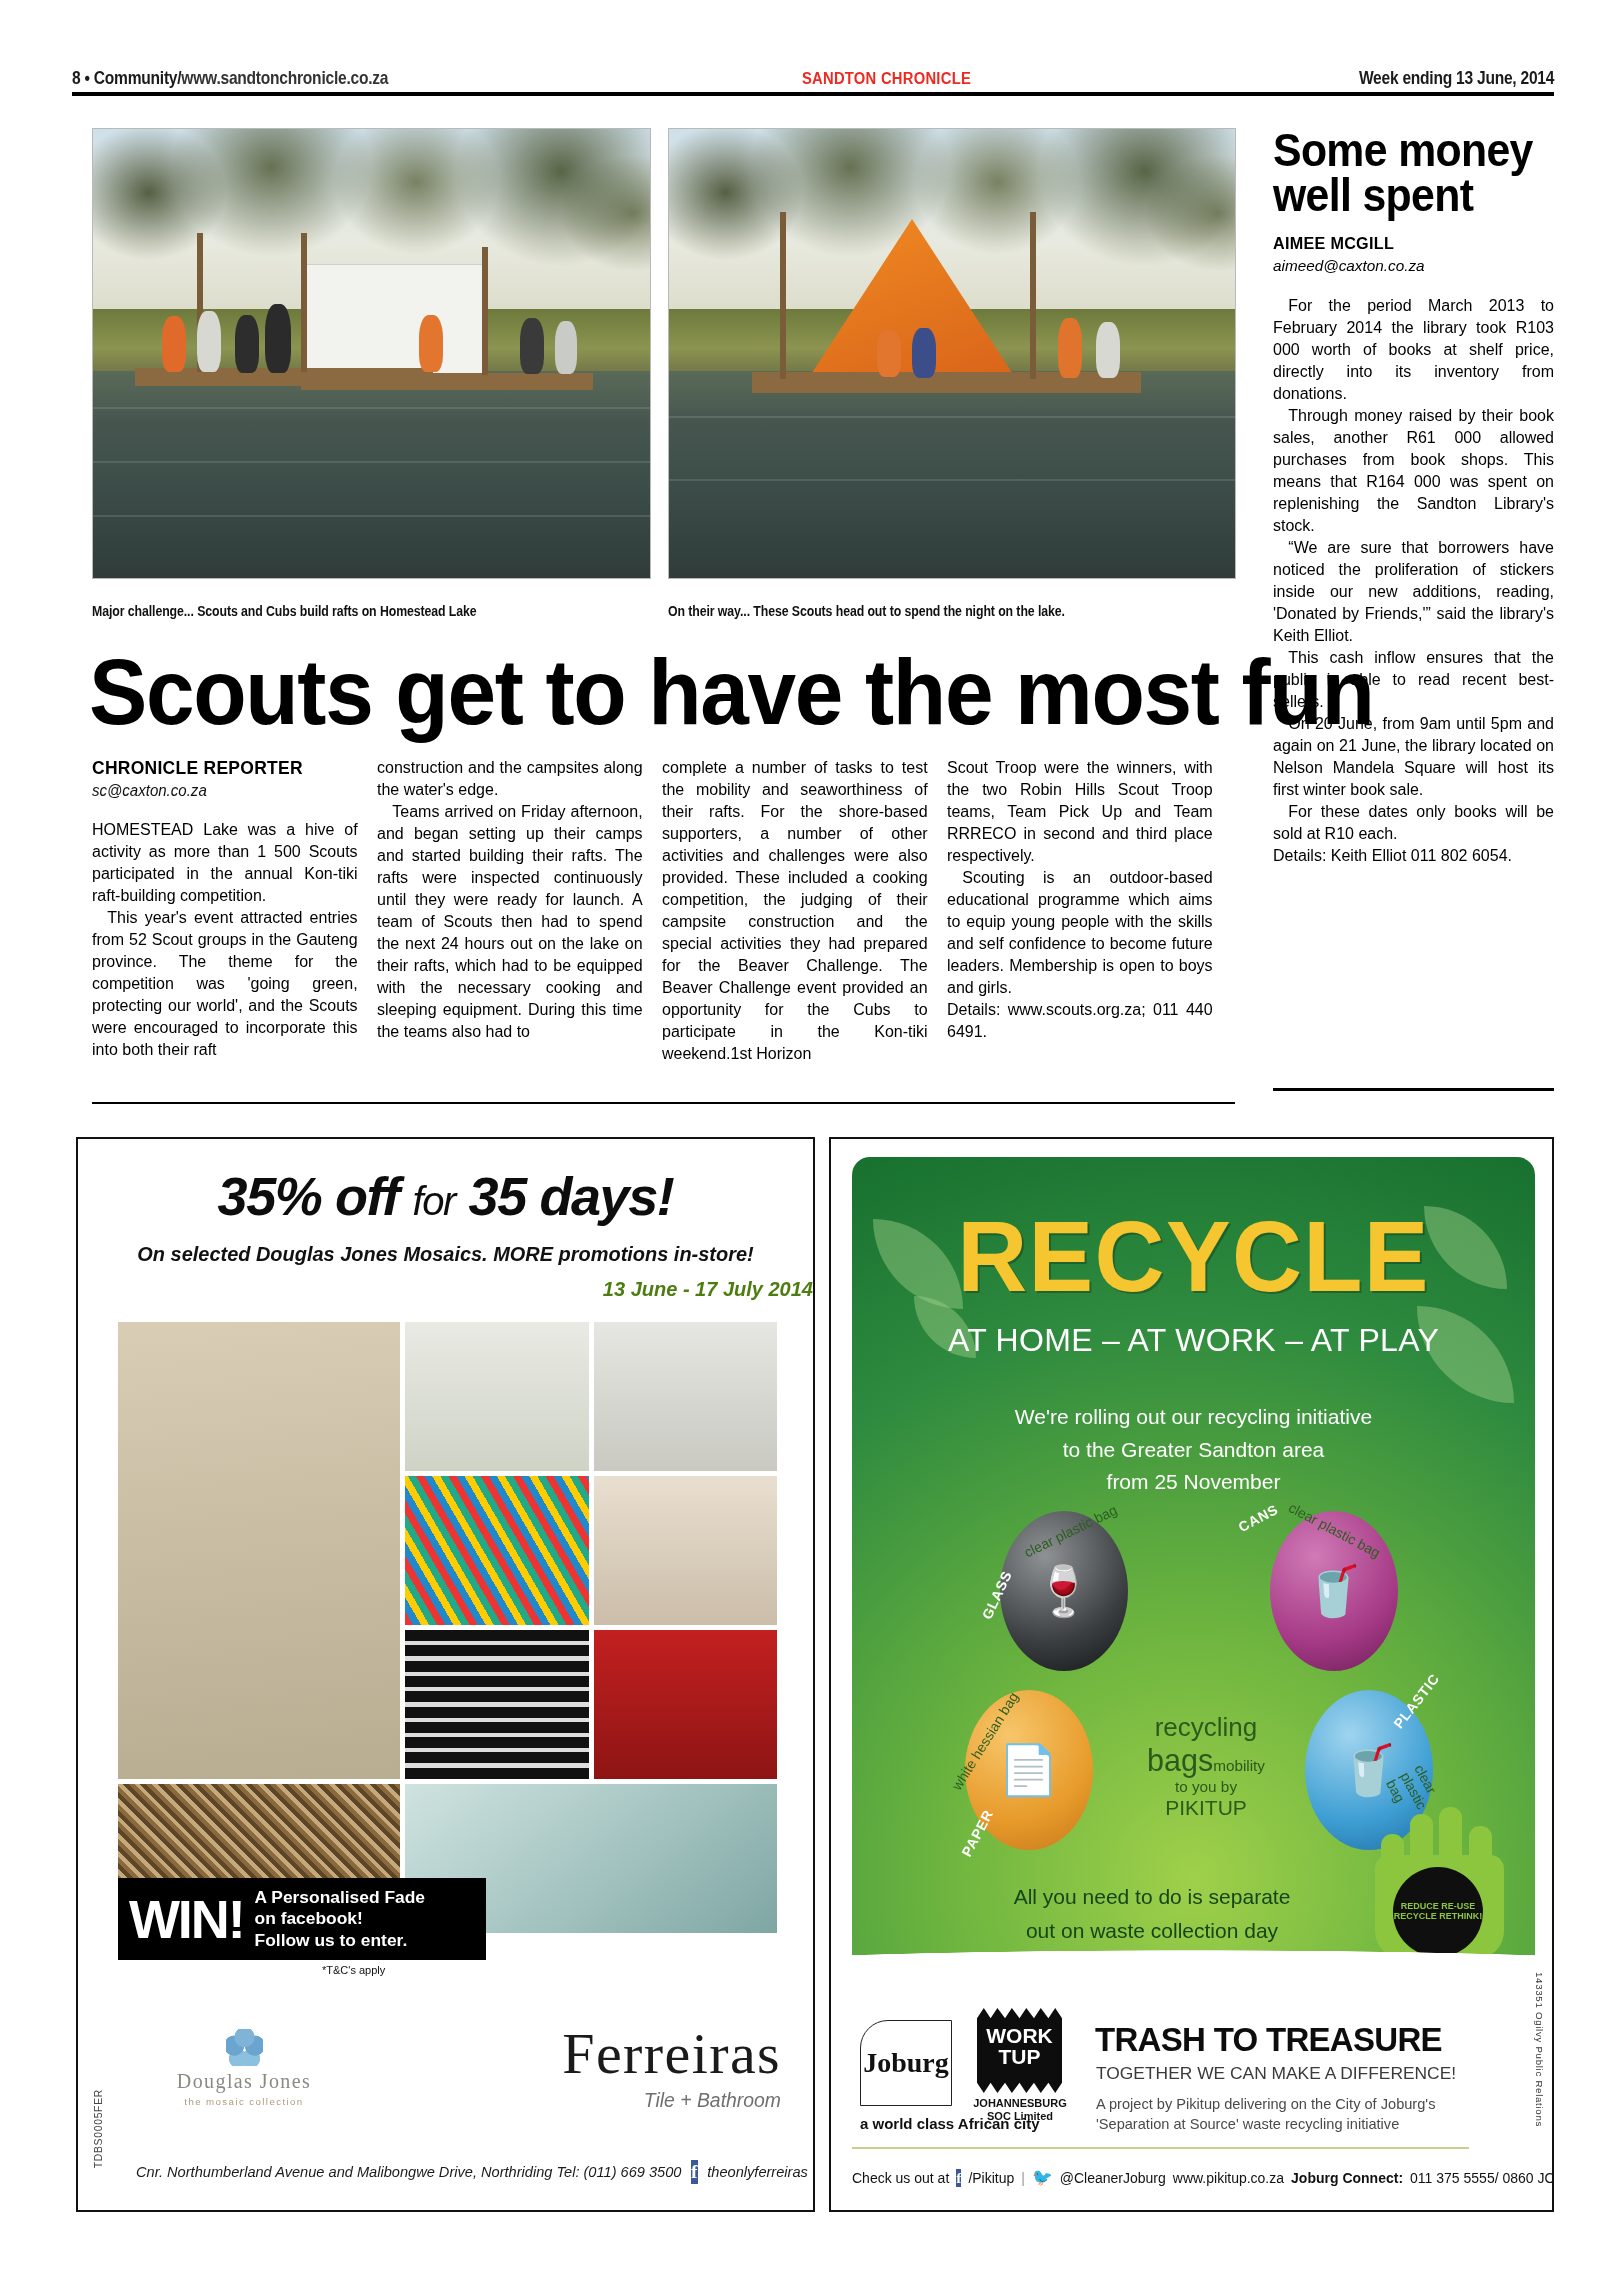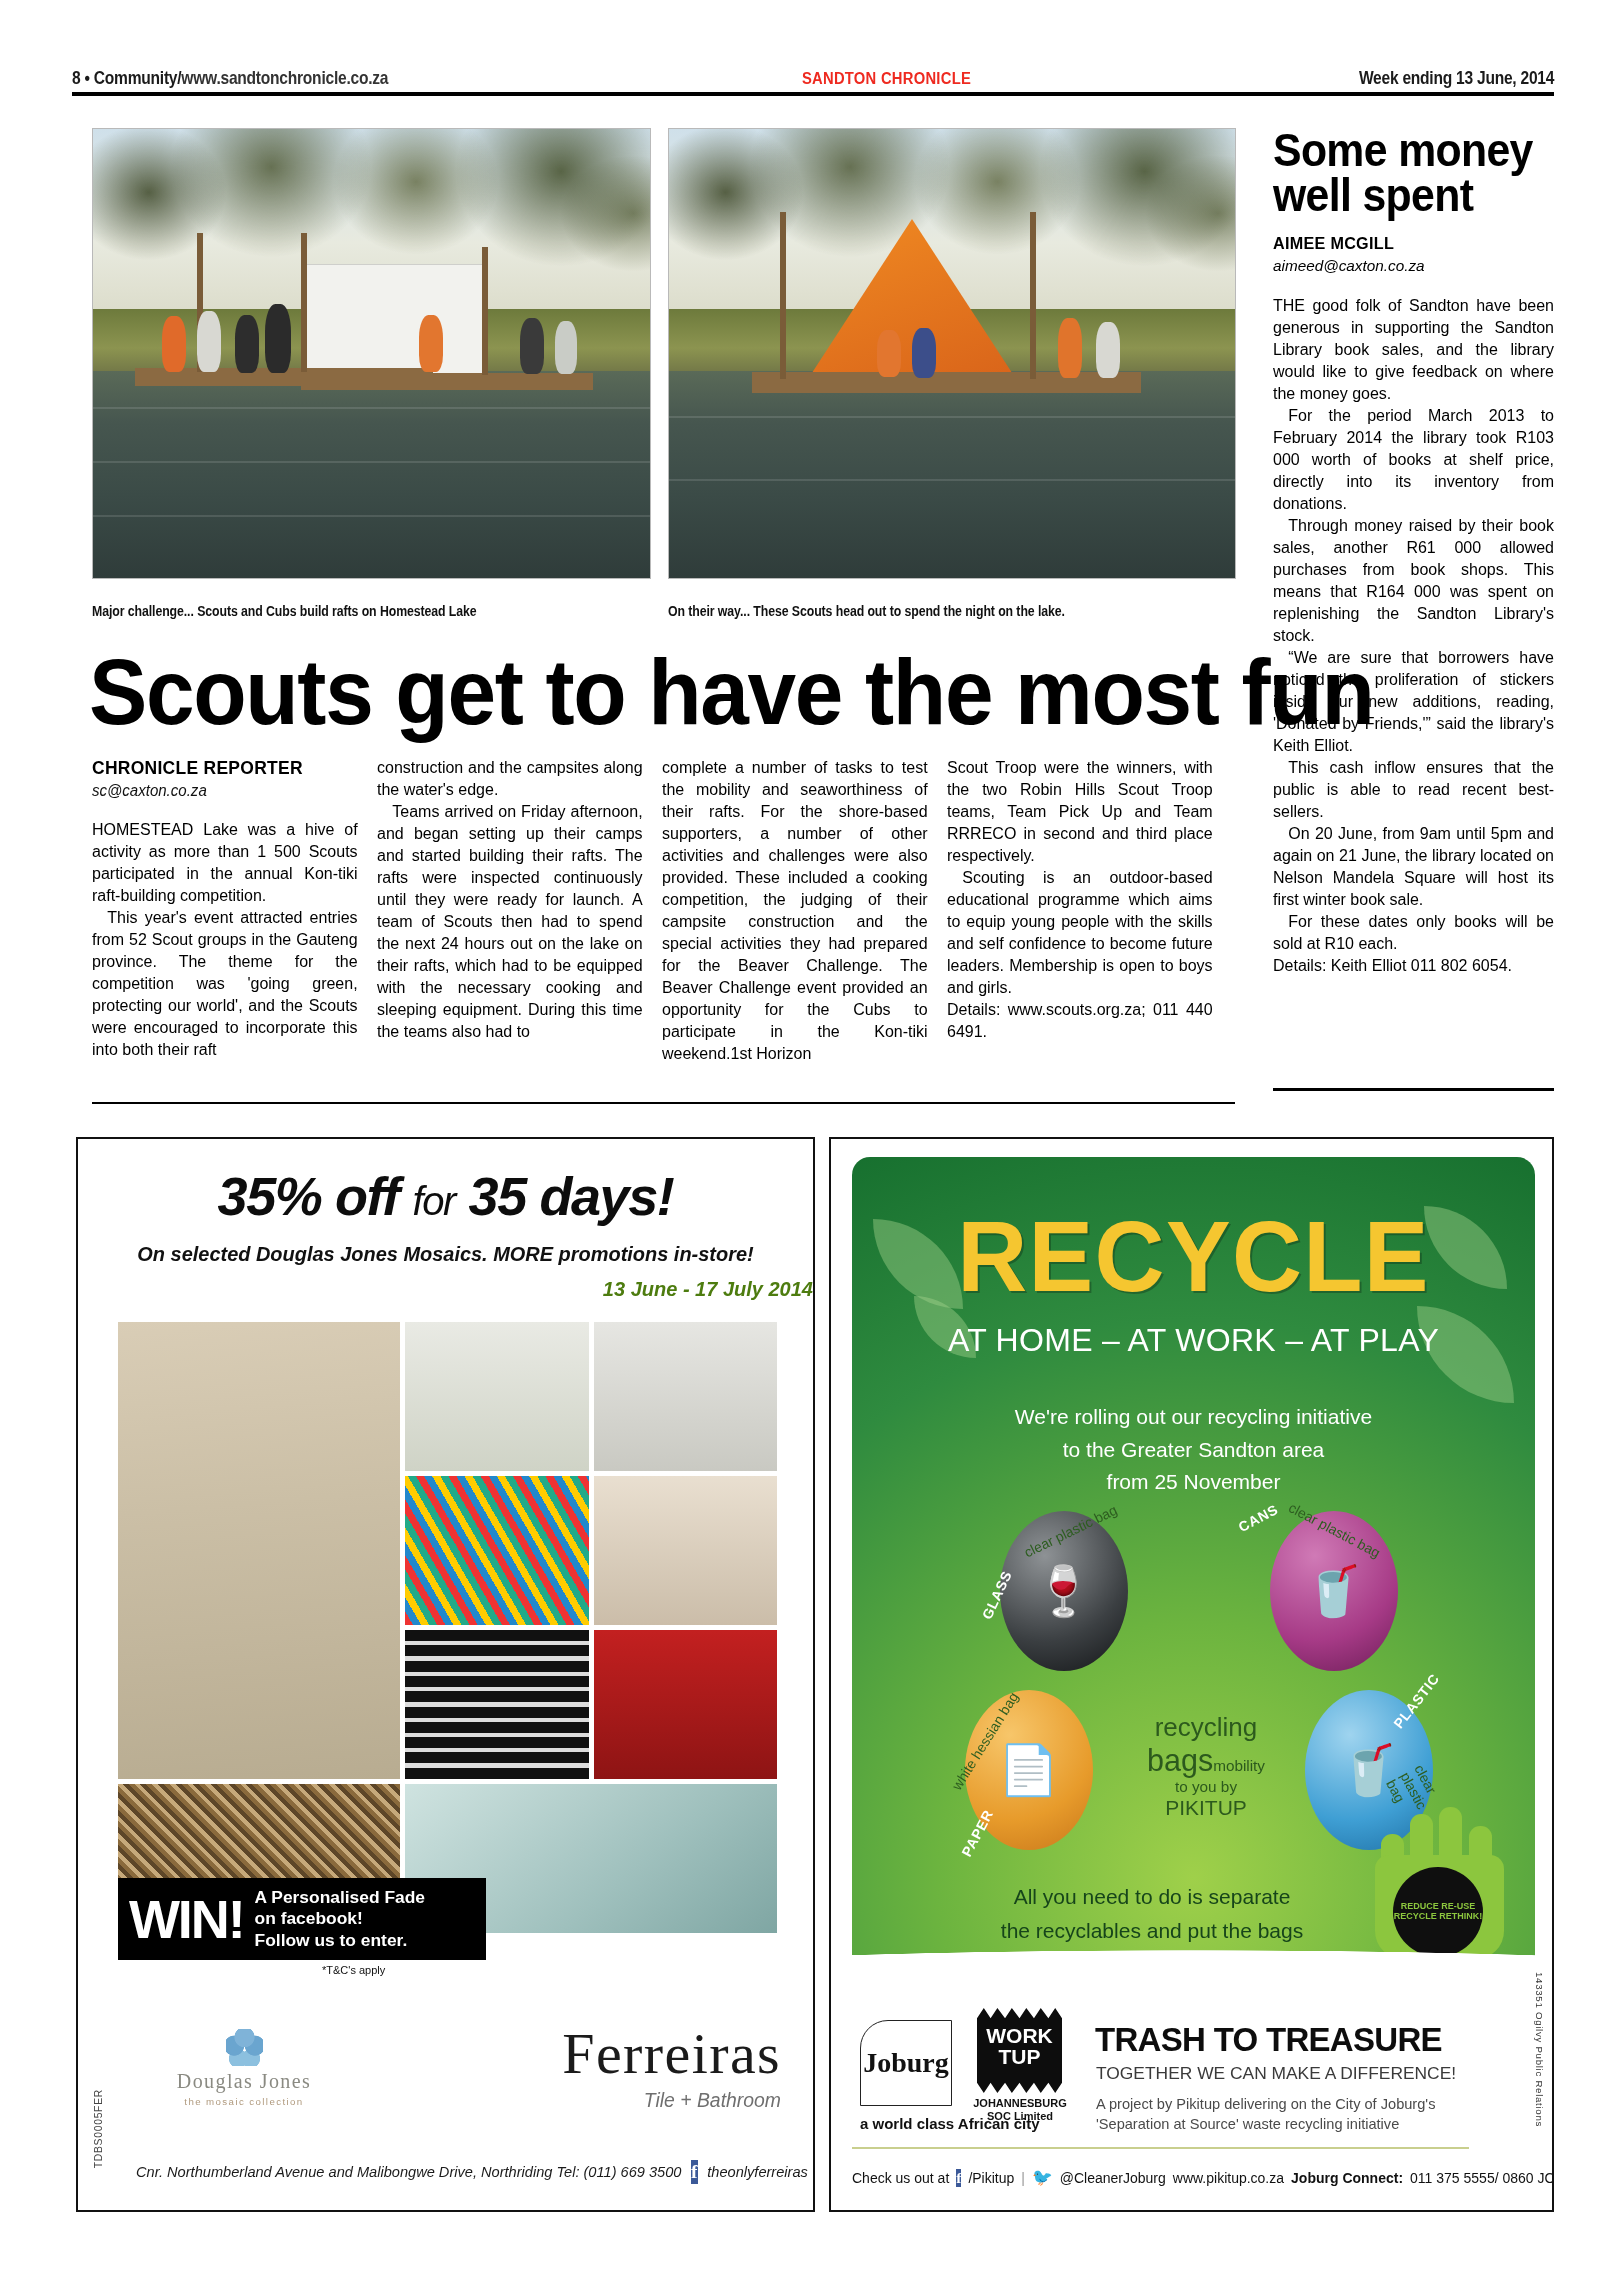--- a/index.html
+++ b/index.html
@@ -385,21 +385,20 @@
         <p class="cont">Details: www.scouts.org.za; 011 440 6491.</p>
       </div>
     </div>
   </div>
 
   <div id="side-story">
     <div id="side-head">Some money well spent</div>
     <div id="side-byline">AIMEE MCGILL</div>
     <div id="side-mail">aimeed@caxton.co.za</div>
     <div id="side-body">
-      <p class="first">THE good folk of Sandton have been generous in supporting the Sandton Library book sales, and the library would like to give feedback on where the money goes.</p>
       <p>For the period March 2013 to February 2014 the library took R103 000 worth of books at shelf price, directly into its inventory from donations.</p>
       <p>Through money raised by their book sales, another R61 000 allowed purchases from book shops. This means that R164 000 was spent on replenishing the Sandton Library's stock.</p>
       <p>“We are sure that borrowers have noticed the proliferation of stickers inside our new additions, reading, 'Donated by Friends,'” said the library's Keith Elliot.</p>
       <p>This cash inflow ensures that the public is able to read recent best-sellers.</p>
       <p>On 20 June, from 9am until 5pm and again on 21 June, the library located on Nelson Mandela Square will host its first winter book sale.</p>
       <p>For these dates only books will be sold at R10 each.</p>
       <p class="first">Details: Keith Elliot 011 802 6054.</p>
     </div>
   </div>
   <div id="side-rule-a"></div>
@@ -495,21 +494,20 @@
 
         <div id="rc-center">
           <div class="big1">recycling</div>
           <div><span class="big2">bags</span><span class="sm">mobility</span></div>
           <div class="sm"><span>to you by </span><span style="font-size:21px">PIKITUP</span></div>
         </div>
       </div>
 
       <div id="rc-bottomlines">
         <div>All you need to do is separate</div>
-        <div>the recyclables and put the bags</div>
         <div>out on waste collection day</div>
       </div>
 
       <div id="rc-hand">
         <div class="finger" style="left:18px;height:49px"></div>
         <div class="finger" style="left:47px;height:69px"></div>
         <div class="finger" style="left:76px;height:76px"></div>
         <div class="finger" style="left:106px;height:57px"></div>
         <div class="palm"></div>
         <div id="rc-hand-badge">REDUCE RE-USE RECYCLE RETHINK!</div>

